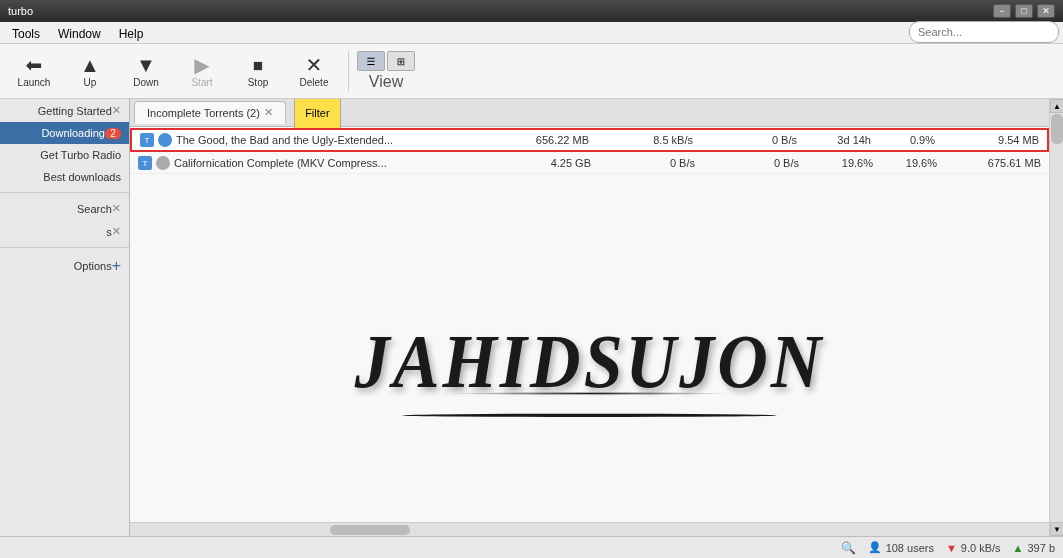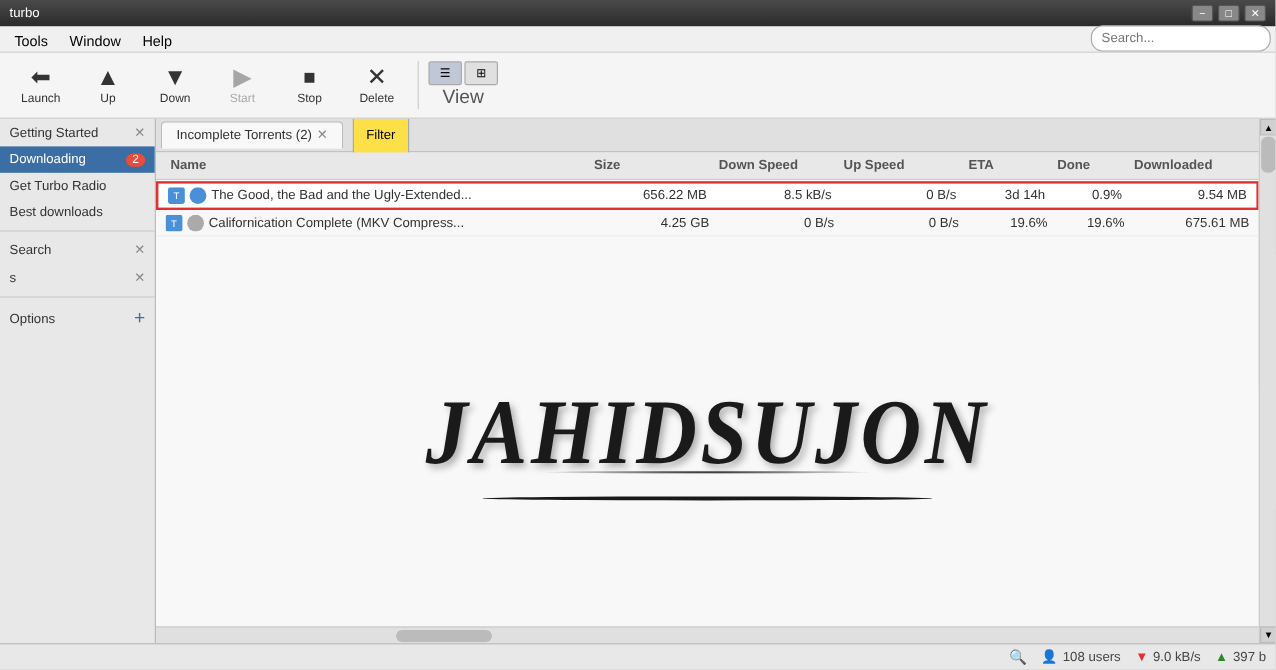--- a/index.html
+++ b/index.html
@@ -132,26 +132,25 @@
       width: 130px;
       background: #e8e8e8;
       border-right: 1px solid #bbb;
       display: flex;
       flex-direction: column;
       overflow: hidden;
     }
     .sidebar-item {
       display: flex;
       align-items: center;
-      justify-content: space-between;
+      justify-content: flex-end;
       padding: 5px 8px;
       cursor: pointer;
       font-size: 11px;
       color: #333;
-      gap: 20px;
     }
     .sidebar-item.active {
       background: #3a6ea5;
       color: #fff;
     }
     .sidebar-badge {
       background: #e74c3c;
       color: #fff;
       border-radius: 10px;
       padding: 0 5px;
@@ -496,29 +495,20 @@
   <div class="torrent-area">
 
     <div class="tab-bar">
       <div class="tab active">
         <span>Incomplete Torrents (2)</span>
         <span class="tab-close">✕</span>
       </div>
       <button class="filter-btn">Filter</button>
     </div>
 
-    <div class="table-header">
-      <div class="col-header">Name</div>
-      <div class="col-header">Size</div>
-      <div class="col-header">Down Speed</div>
-      <div class="col-header">Up Speed</div>
-      <div class="col-header">ETA</div>
-      <div class="col-header">Done</div>
-      <div class="col-header">Downloaded</div>
-    </div>
 
     <div class="table-body">
 
       <div class="torrent-row" style="border: 2px solid #e03030; background: #fff; margin: 1px 0;">
         <div class="torrent-name-cell">
           <div class="torrent-icon">T</div>
           <div class="status-icon status-blue"></div>
           <span class="torrent-name-text">The Good, the Bad and the Ugly-Extended...</span>
         </div>
         <div class="col-value">656.22 MB</div>

